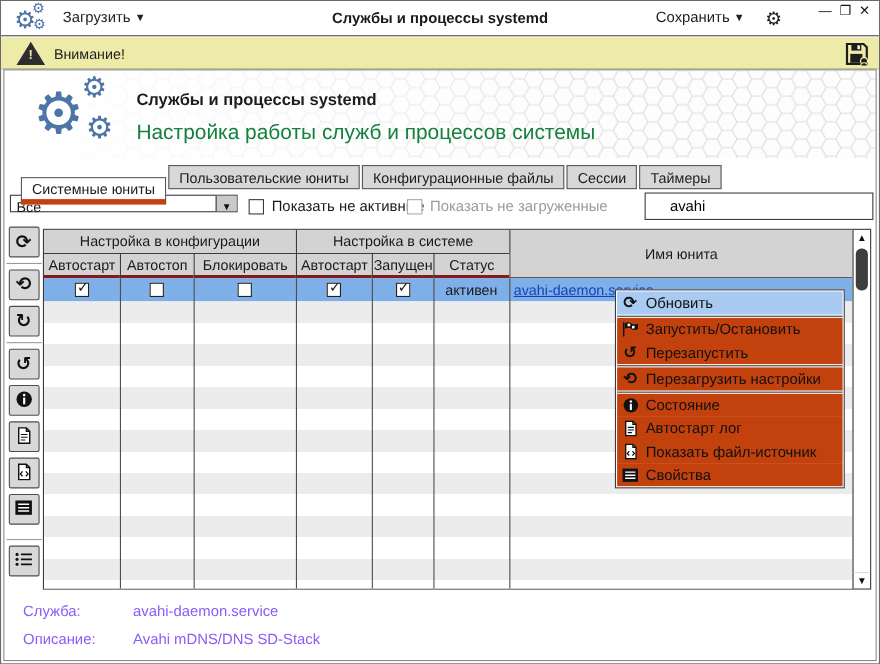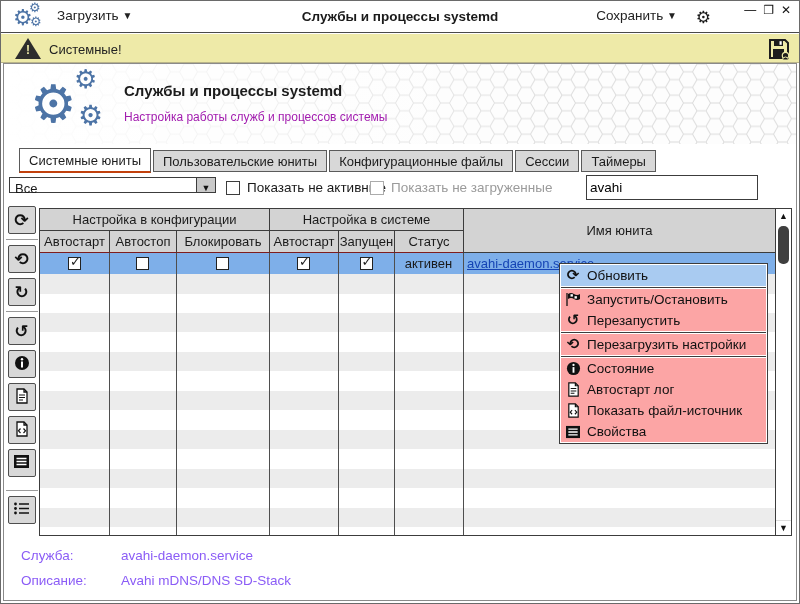--- a/index.html
+++ b/index.html
@@ -40,69 +40,69 @@
   
   .content-frame { position: absolute; left: 2px; right: 2px; top: 62px; bottom: 2px; border: 1px solid #8a8a8a; pointer-events: none; }
   
   .hero { position: absolute; left: 3px; right: 3px; top: 63px; height: 80px; overflow: hidden; background: #fdfdfd; }
   .hero svg.hexbg { position: absolute; left: 0; top: 0; }
   .hero-logo { position: absolute; left: 26px; top: 6px; width: 86px; height: 70px; color: #4d74a6; }
   .hero-logo .g-big { position: absolute; left: 0; top: 8px; font-size: 52px; line-height: 52px; }
   .hero-logo .g-sm1 { position: absolute; left: 44px; top: -4px; font-size: 26px; line-height: 26px; }
   .hero-logo .g-sm2 { position: absolute; left: 48px; top: 32px; font-size: 28px; line-height: 28px; }
   .hero-title { position: absolute; left: 120px; top: 18px; font-size: 15px; font-weight: bold; color: #1c1c1c; }
-  .hero-sub   { position: absolute; left: 120px; top: 46px; font-size: 12px; color: #a21caf; }
+  .hero-sub   { position: absolute; left: 120px; top: 46px; font-size: 19px; color: #15803d; }
   
   .tabbar { position: absolute; left: 18px; top: 146px; height: 25px; display: flex; align-items: flex-end; z-index: 3; }
   .tab {
     background: #d8d8d8; border: 1px solid #5a5a5a; height: 22px;
     padding: 0 9px; display: flex; align-items: center; font-size: 13px;
     margin-right: 2px; color: #1c1c1c;
   }
-  .tab.active { background: #fff; height: 25px; border-bottom: 2px solid #c2410c; position: relative; top: 1px; }
+  .tab.active { background: #fff; height: 25px; border-bottom: 5px solid #c2410c; position: relative; top: 14px; }
   
   .filterrow { position: absolute; left: 3px; right: 3px; top: 171px; height: 31px; background: #fff; }
   .combo { position: absolute; left: 5px; top: 5px; width: 207px; height: 16px; border: 1px solid #3c3c3c; background: #fff; }
   .combo .combo-text { position: absolute; left: 5px; top: 3px; font-size: 13px; }
   .combo .combo-btn { position: absolute; right: 0; top: 0; bottom: 0; width: 19px; background: #c9c9c9; border-left: 1px solid #3c3c3c; text-align: center; font-size: 9px; line-height: 20px; color: #111; }
   .chk { position: absolute; top: 8px; display: flex; align-items: center; gap: 7px; font-size: 13.5px; }
   .chk .box { width: 14px; height: 14px; border: 1px solid #3c3c3c; background: #fff; }
   #chk-inactive { left: 222px; color: #1a1a1a; }
   #chk-unloaded { left: 366px; color: #9b9b9b; }
   #chk-unloaded .box { border-color: #ababab; }
-  .searchbox { position: absolute; left: 582px; top: 3px; width: 172px; height: 25px; border: 1px solid #3c3c3c; background: #fff; font-size: 13.5px; padding: 0 3px; font-family: "Liberation Sans", sans-serif; }
+  .searchbox { position: absolute; left: 582px; top: 3px; width: 208px; height: 25px; border: 1px solid #3c3c3c; background: #fff; font-size: 13.5px; padding: 0 22px; font-family: "Liberation Sans", sans-serif; }
   
   .toolbar { position: absolute; left: 3px; top: 205px; width: 35px; }
   .tbtn { width: 28px; height: 28px; margin: 0 auto 5px auto; background: #d8d8d8; border: 1px solid #4e4e4e; border-radius: 2px; display: flex; align-items: center; justify-content: center; color: #111; }
   .tsep { width: 32px; height: 1px; background: #9a9a9a; margin: 0 auto 5px auto; }
   .tgap { height: 8px; }
   .glyph-icon { font-family: "DejaVu Sans", sans-serif; font-size: 17px; line-height: 17px; font-weight: bold; }
   
   .unit-table { position: absolute; left: 38px; top: 207px; width: 737px; height: 328px; border: 1px solid #3c3c3c; background: #fff; }
   .th-group { position: absolute; top: 0; height: 22px; background: #d3d3d3; border-bottom: 1px solid #3c3c3c; display: flex; align-items: center; justify-content: center; font-size: 13px; }
-  .th-cell  { position: absolute; top: 22px; height: 22px; background: #d3d3d3; border-bottom: 1px solid #7f1d1d; display: flex; align-items: center; justify-content: center; font-size: 13px; }
+  .th-cell  { position: absolute; top: 22px; height: 22px; background: #d3d3d3; border-bottom: 3px solid #7f1d1d; display: flex; align-items: center; justify-content: center; font-size: 13px; }
   .th-name  { position: absolute; top: 0; height: 44px; background: #d3d3d3; border-bottom: 1px solid #3c3c3c; border-left: 1px solid #3c3c3c; display: flex; align-items: center; justify-content: center; font-size: 13px; }
   .bl { border-left: 1px solid #3c3c3c; }
   .datarow { position: absolute; top: 44px; height: 21px; left: 0; right: 0; background: #7eafe9; }
   .d-cell { position: absolute; top: 0; height: 21px; display: flex; align-items: center; justify-content: center; font-size: 13px; }
   .cbox { width: 13px; height: 13px; background: #fff; border: 1px solid #222; position: relative; }
   .cbox .mark { position: absolute; left: 1px; top: -4px; font-size: 13px; font-weight: bold; color: #1b1b1b; font-family: "DejaVu Sans", sans-serif; }
   .unit-link { color: #1544b5; text-decoration: underline; font-size: 13px; }
   .tbody { position: absolute; left: 0; right: 0; top: 65px; bottom: 0;
     background: repeating-linear-gradient(180deg, #ececec 0 19.5px, #ffffff 19.5px 39px); }
   .vline { position: absolute; top: 44px; bottom: 0; width: 1px; background: #4e4e4e; }
   
   .vscroll { position: absolute; left: 774px; top: 207px; width: 17px; height: 328px; border: 1px solid #3c3c3c; background: #fff; }
   .sb-arrow { position: absolute; left: 0; width: 15px; height: 15px; text-align: center; font-size: 9px; line-height: 15px; color: #111; }
   .sb-up { top: 0; }
   .sb-down { bottom: 0; border-top: 1px solid #ddd; }
   .sb-thumb { position: absolute; left: 2px; top: 17px; width: 11px; height: 38px; background: #3f3f3f; border-radius: 5px; }
   
   .ctxmenu { position: absolute; left: 558px; top: 262px; width: 209px; background: #fff; border: 1px solid #3c3c3c; z-index: 20; padding: 1px; }
-  .mi { height: 21px; display: flex; align-items: center; gap: 6px; padding: 0 4px; font-size: 13.5px; color: #111; background: #fca5a5; }
+  .mi { height: 21px; display: flex; align-items: center; gap: 6px; padding: 0 4px; font-size: 13.5px; color: #111; background: #c2410c; }
   .mi.hl { background: #a9cbf1; }
   .msep { height: 1px; background: #3c3c3c; margin: 1px 0; }
   .mi .ic { width: 16px; display: flex; justify-content: center; flex: none; color: #111; }
   .mi .glyph-icon { font-size: 15px; line-height: 15px; }
   
   .footer-line { position: absolute; left: 20px; font-size: 13.5px; color: #8b5cf6; }
   .footer-line .val { position: absolute; left: 100px; white-space: nowrap; }
   #f-service { top: 547px; }
   #f-desc { top: 572px; }
 </style>
@@ -132,21 +132,21 @@
       <span>❐</span>
       <span>✕</span>
     </div>
   </div>
 
   <div class="warnbar">
     <div class="warn-tri">
       <div class="tri"></div>
       <div class="bang">!</div>
     </div>
-    <div class="warn-text">Системные!</div>
+    <div class="warn-text">Внимание!</div>
     <div class="warn-save">
       <svg width="24" height="24" viewBox="0 0 24 24">
         <path d="M3 3 h15 l3 3 v15 h-18 z" fill="none" stroke="#1d1d1d" stroke-width="2"></path>
         <rect x="7" y="3" width="9" height="6" fill="#1d1d1d"></rect>
         <rect x="12.5" y="4.2" width="2.2" height="3.6" fill="#fff"></rect>
         <rect x="6" y="12" width="11" height="8" fill="#1d1d1d"></rect>
         <circle cx="18.5" cy="18.5" r="3.2" fill="#1d1d1d" stroke="#eeeaa8" stroke-width="1.2"></circle>
         <path d="M15.5 23 a3 3 0 0 1 6 0 z" fill="#1d1d1d" stroke="#eeeaa8" stroke-width="1"></path>
       </svg>
     </div>

